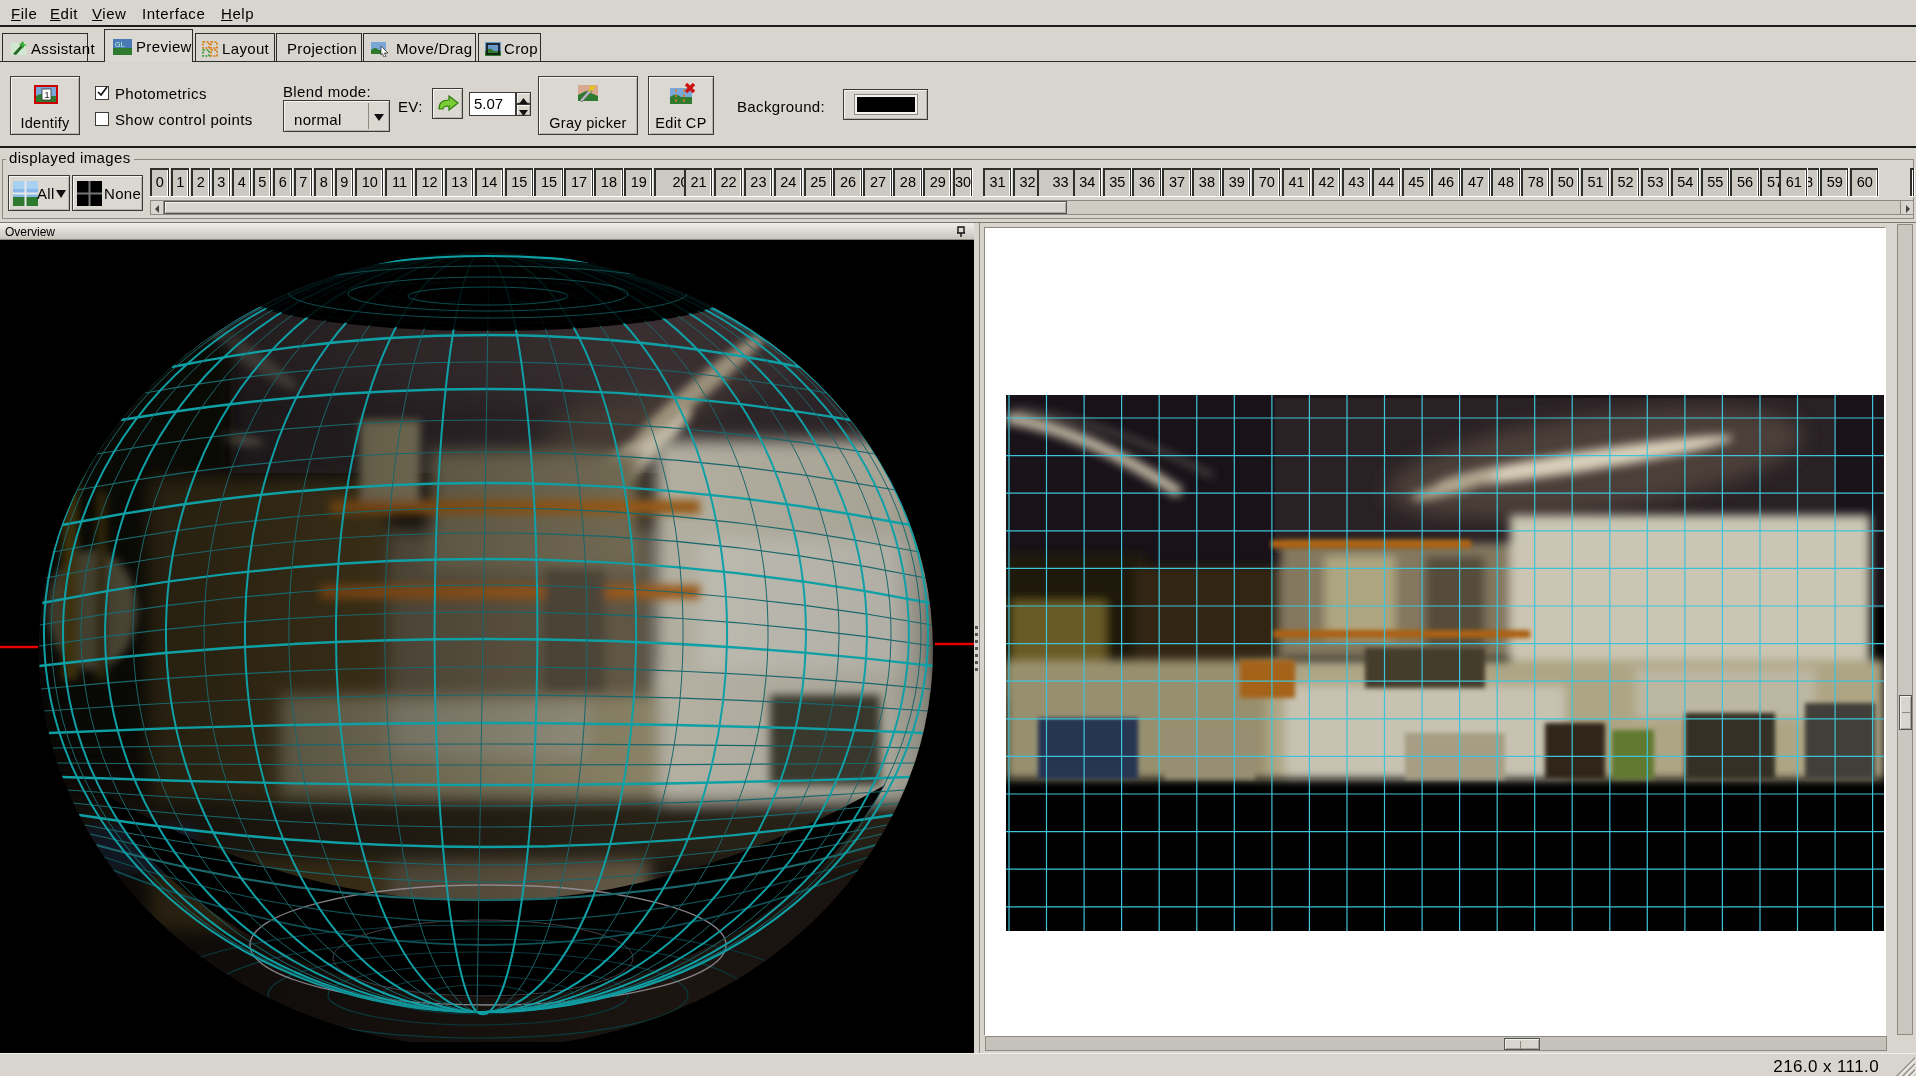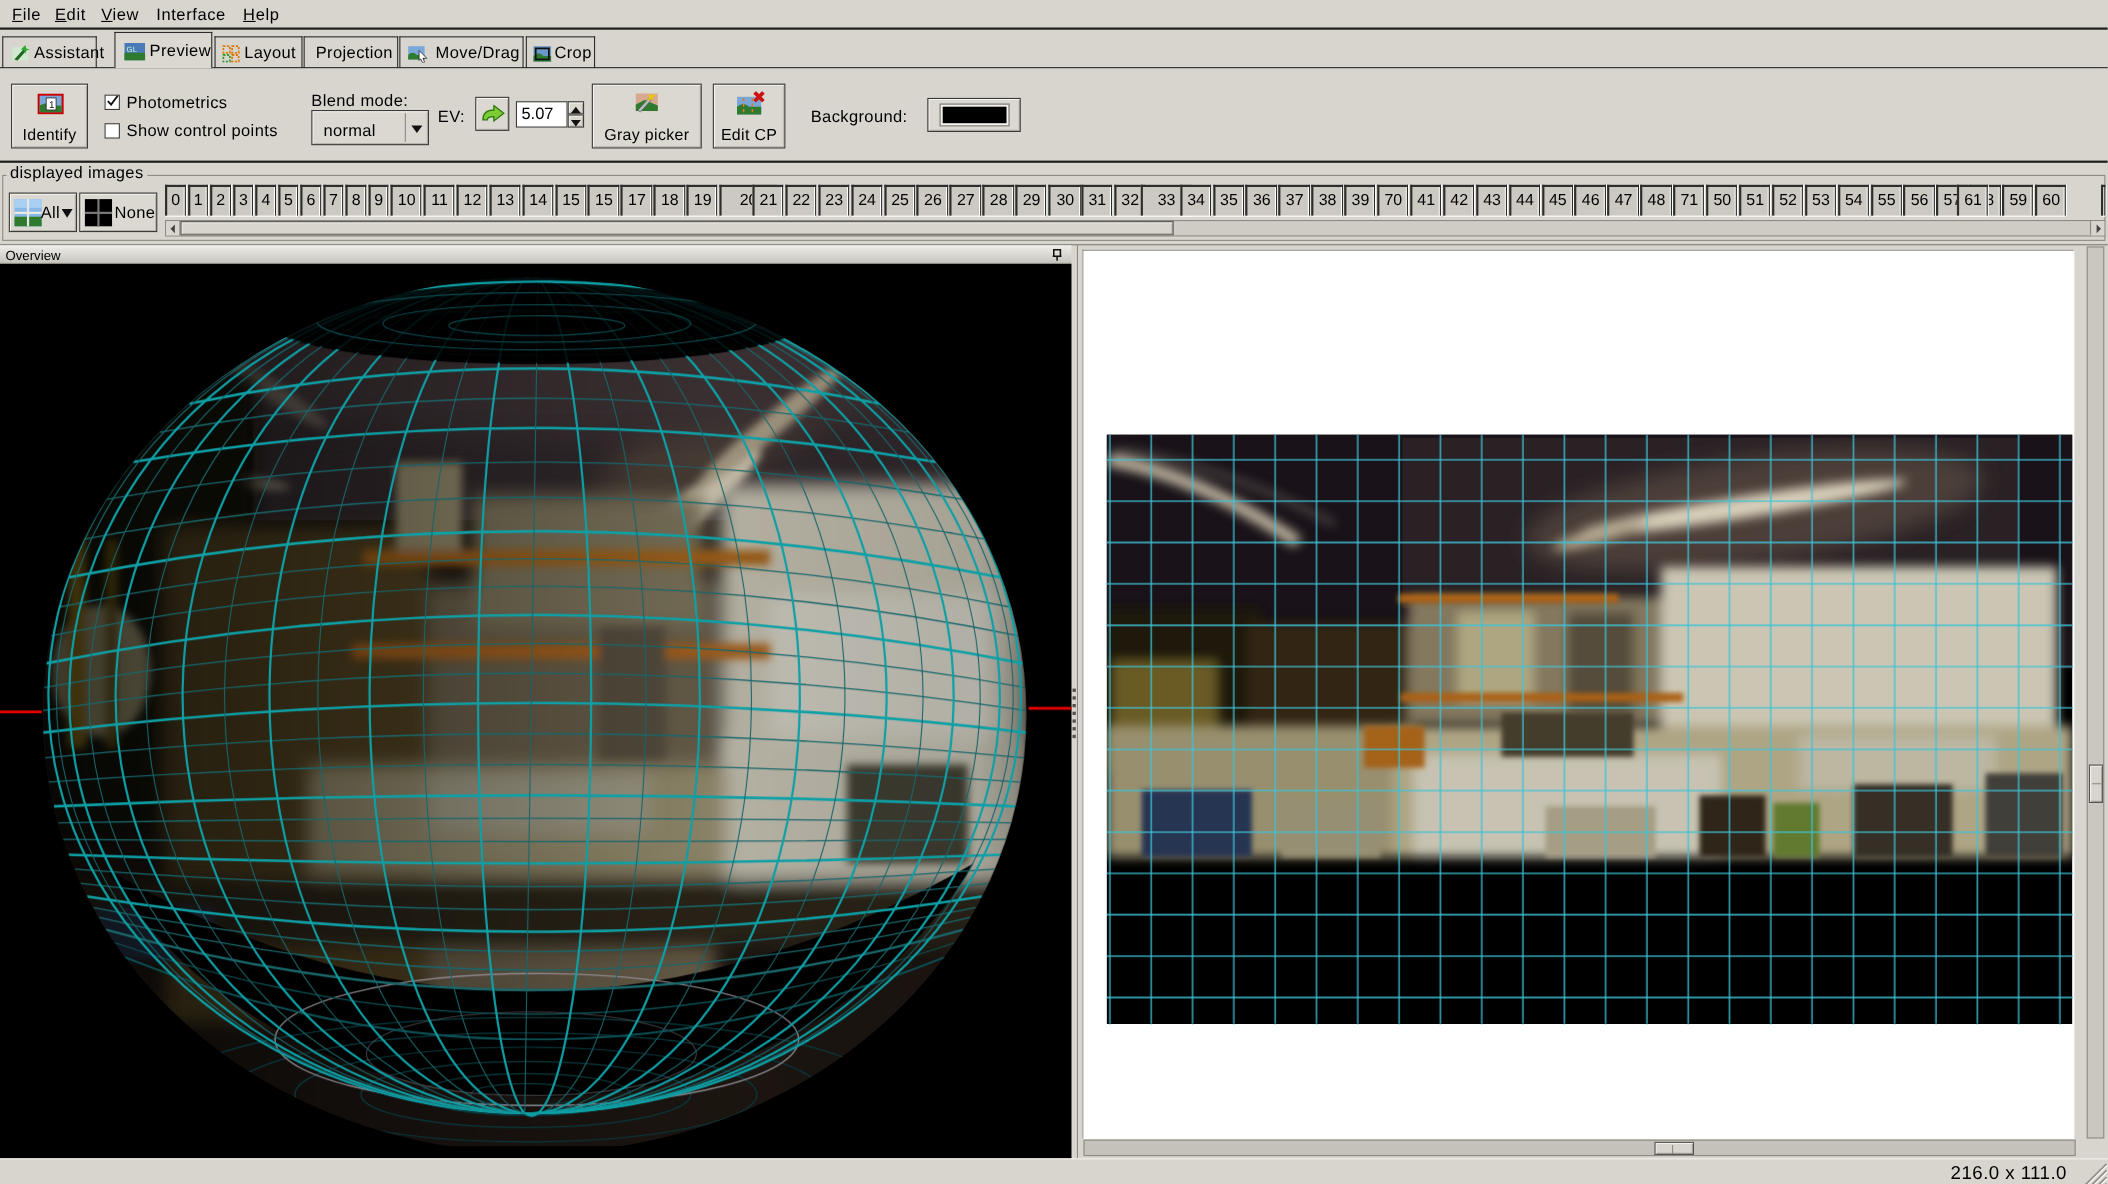--- a/index.html
+++ b/index.html
@@ -213,40 +213,40 @@
 <div class="numbtn" style="left:654.0px;width:52px">20</div>
 <div class="numbtn" style="left:683.9px;width:28.4px">21</div>
 <div class="numbtn" style="left:713.8px;width:28.4px">22</div>
 <div class="numbtn" style="left:743.7px;width:28.4px">23</div>
 <div class="numbtn" style="left:773.6px;width:28.4px">24</div>
 <div class="numbtn" style="left:803.5px;width:28.4px">25</div>
 <div class="numbtn" style="left:833.4px;width:28.4px">26</div>
 <div class="numbtn" style="left:863.3px;width:28.4px">27</div>
 <div class="numbtn" style="left:893.2px;width:28.4px">28</div>
 <div class="numbtn" style="left:923.1px;width:28.4px">29</div>
-<div class="numbtn" style="left:953.0px;width:30px">30</div>
+<div class="numbtn" style="left:953.0px;width:19px">30</div>
 <div class="numbtn" style="left:982.9px;width:28.4px">31</div>
 <div class="numbtn" style="left:1012.8px;width:28.4px">32</div>
 <div class="numbtn" style="left:1037px;width:46px">33</div>
 <div class="numbtn" style="left:1072.6px;width:28.4px">34</div>
 <div class="numbtn" style="left:1102.5px;width:28.4px">35</div>
 <div class="numbtn" style="left:1132.4px;width:28.4px">36</div>
 <div class="numbtn" style="left:1162.3px;width:28.4px">37</div>
 <div class="numbtn" style="left:1192.2px;width:28.4px">38</div>
 <div class="numbtn" style="left:1222.1px;width:28.4px">39</div>
 <div class="numbtn" style="left:1252.0px;width:28.4px">70</div>
 <div class="numbtn" style="left:1281.9px;width:28.4px">41</div>
 <div class="numbtn" style="left:1311.8px;width:28.4px">42</div>
 <div class="numbtn" style="left:1341.7px;width:28.4px">43</div>
 <div class="numbtn" style="left:1371.6px;width:28.4px">44</div>
 <div class="numbtn" style="left:1401.5px;width:28.4px">45</div>
 <div class="numbtn" style="left:1431.4px;width:28.4px">46</div>
 <div class="numbtn" style="left:1461.3px;width:28.4px">47</div>
 <div class="numbtn" style="left:1491.2px;width:28.4px">48</div>
-<div class="numbtn" style="left:1521.1px;width:28.4px">71</div>
+<div class="numbtn" style="left:1521.1px;width:28.4px">78</div>
 <div class="numbtn" style="left:1551.0px;width:28.4px">50</div>
 <div class="numbtn" style="left:1580.9px;width:28.4px">51</div>
 <div class="numbtn" style="left:1610.8px;width:28.4px">52</div>
 <div class="numbtn" style="left:1640.7px;width:28.4px">53</div>
 <div class="numbtn" style="left:1670.6px;width:28.4px">54</div>
 <div class="numbtn" style="left:1700.5px;width:28.4px">55</div>
 <div class="numbtn" style="left:1730.4px;width:28.4px">56</div>
 <div class="numbtn" style="left:1760.3px;width:28.4px">57</div>
 <div class="numbtn" style="left:1790.2px;width:28.4px">58</div>
 <div class="numbtn" style="left:1820.1px;width:28.4px">59</div>

